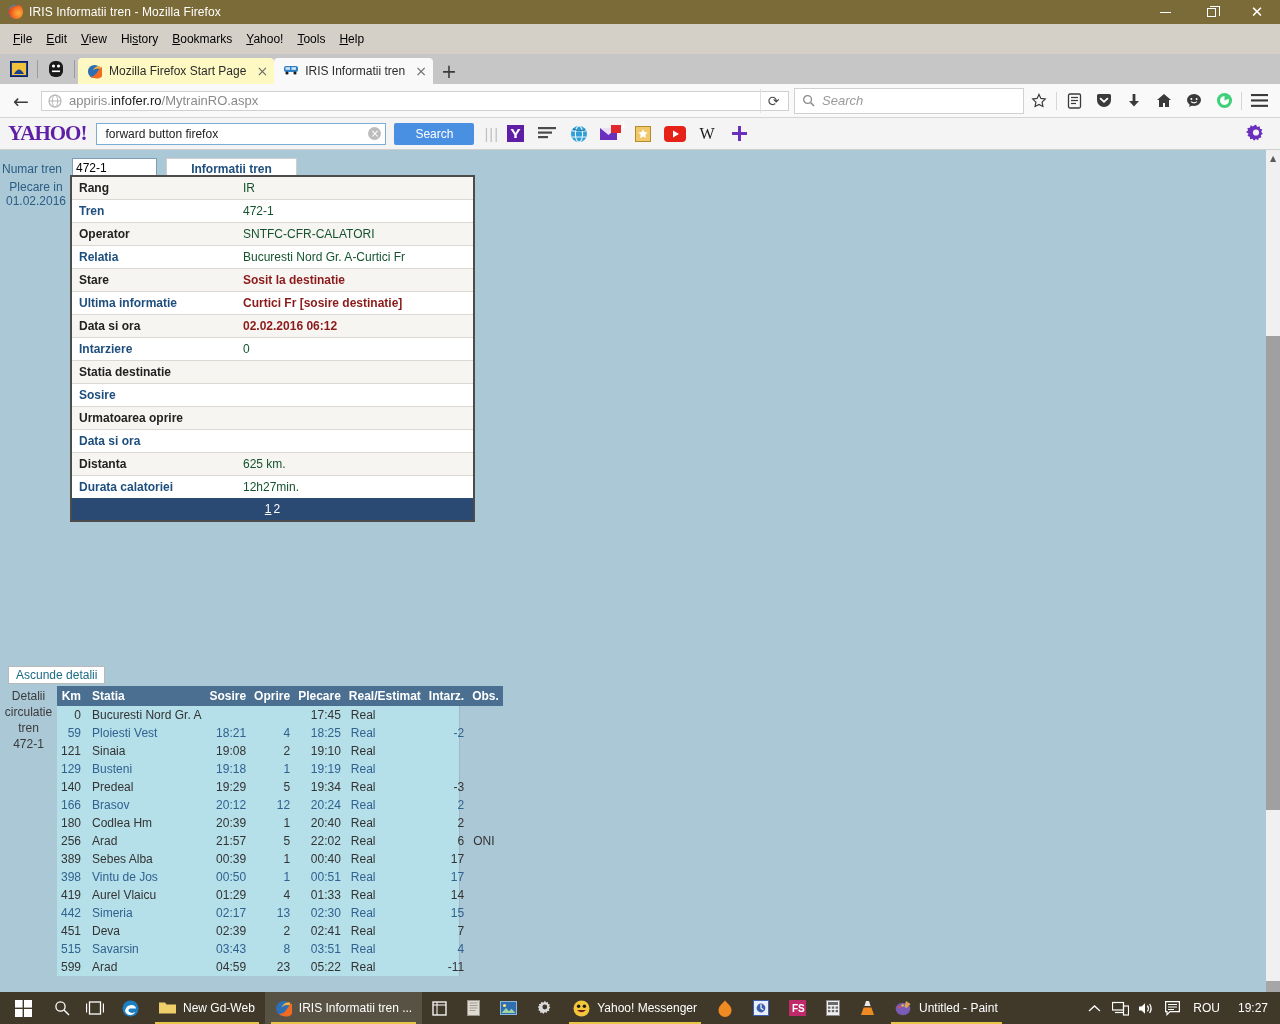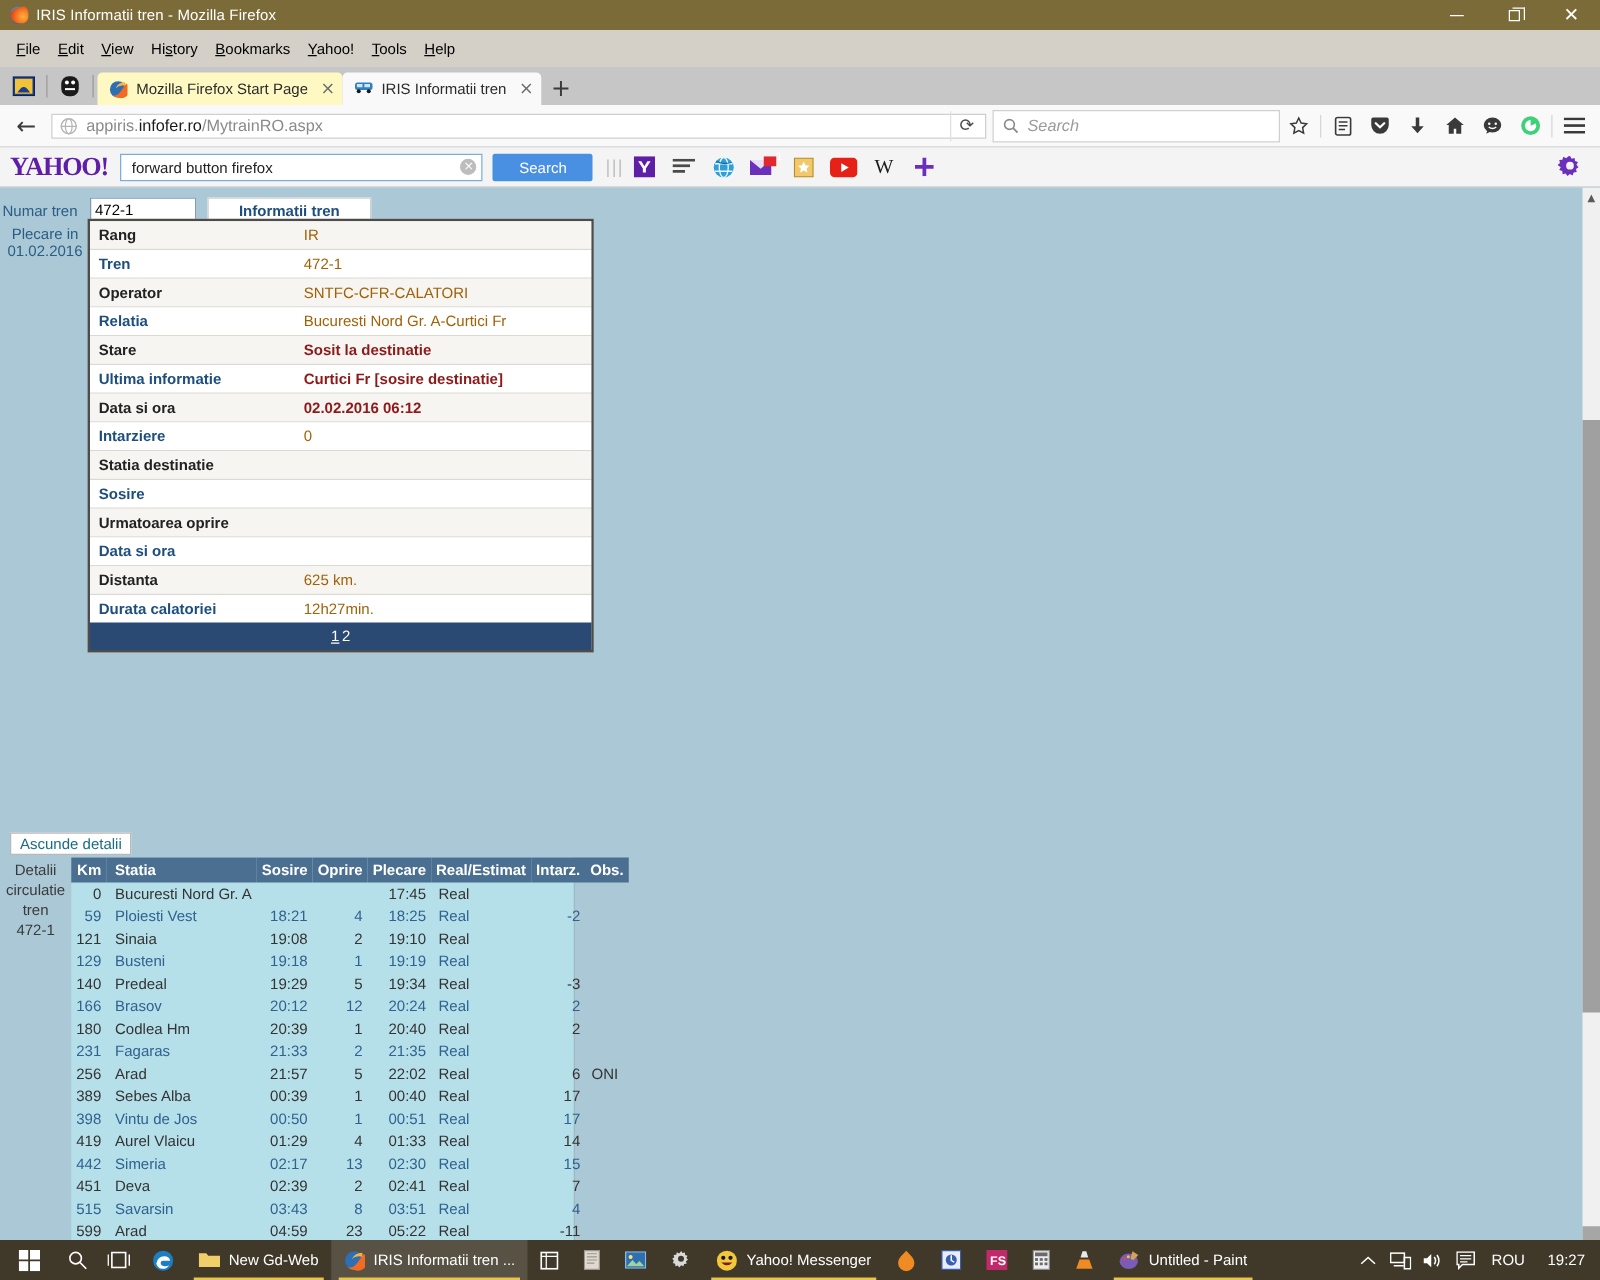--- a/index.html
+++ b/index.html
@@ -141,21 +141,21 @@
   }
   #infotable .row { display:flex; height:22px; align-items:center; }
   #infotable .row.odd { background:#f7f5f1; }
   #infotable .row.even { background:#ffffff; }
   #infotable .k {
     width:165px; padding-left:7px; font-weight:bold; font-size:12px;
     height:22px; line-height:22px; background:transparent;
   }
   #infotable .k.blue { color:#1d4e7d; }
   #infotable .k.dark { color:#222; }
-  #infotable .v { flex:1; padding-left:6px; font-size:12px; color:#a16207; }
+  #infotable .v { flex:1; padding-left:6px; font-size:12px; color:#14532d; }
   #infotable .v.red { color:#8b1a1a; font-weight:bold; }
   #infotable .rowsep { height:1px; background:#dcd9d2; }
   #infotable .pager {
     background:#2b4a73; color:#fff; height:22px; display:flex; align-items:center;
     justify-content:center; gap:2px; font-size:12px;
   }
   #infotable .pager .p1 { text-decoration:underline; }
 
   
   #ascunde {
@@ -607,30 +607,20 @@
               <td class="obscol"></td>
             </tr>
             <tr class="c-dark">
               <td>180</td>
               <td class="statia">Codlea Hm</td>
               <td>20:39</td>
               <td>1</td>
               <td>20:40</td>
               <td class="realcol">Real</td>
               <td>2</td>
-              <td class="obscol"></td>
-            </tr>
-            <tr class="c-link">
-              <td>231</td>
-              <td class="statia">Fagaras</td>
-              <td>21:33</td>
-              <td>2</td>
-              <td>21:35</td>
-              <td class="realcol">Real</td>
-              <td></td>
               <td class="obscol"></td>
             </tr>
             <tr class="c-dark">
               <td>256</td>
               <td class="statia">Arad</td>
               <td>21:57</td>
               <td>5</td>
               <td>22:02</td>
               <td class="realcol">Real</td>
               <td>6</td>

